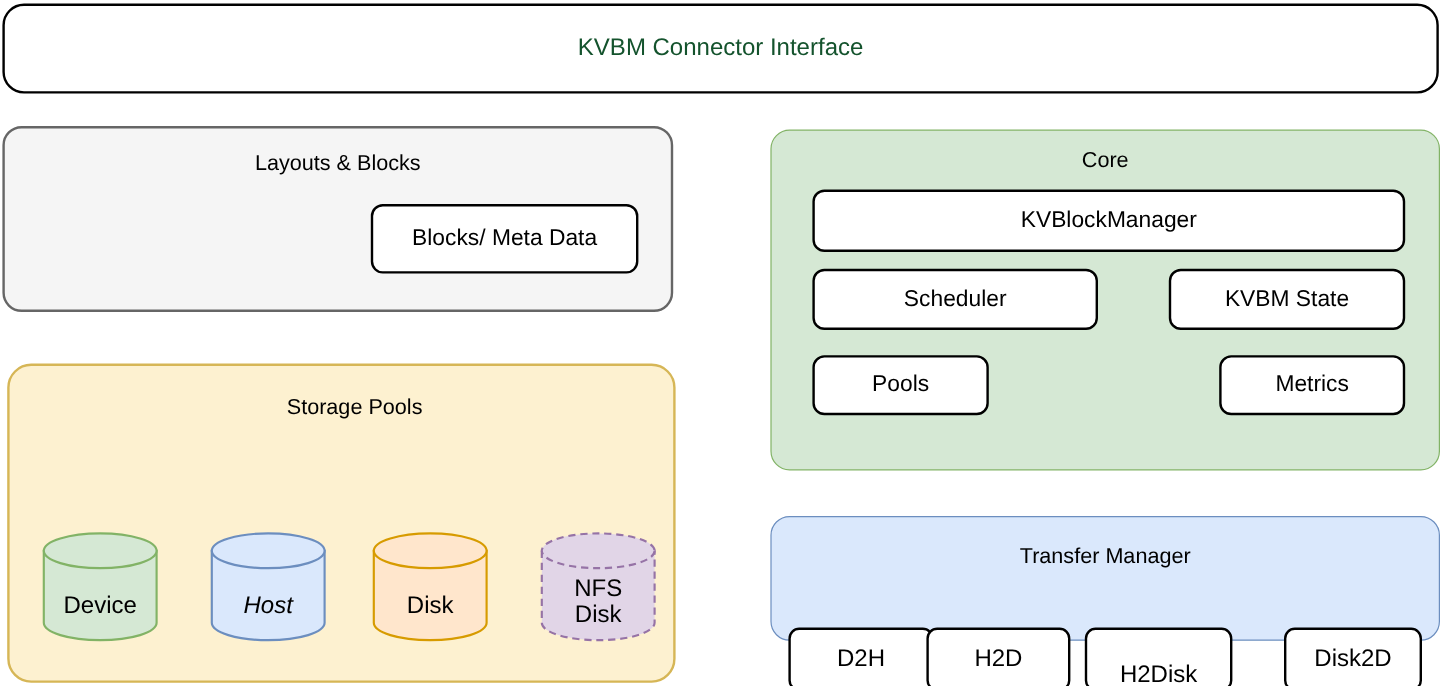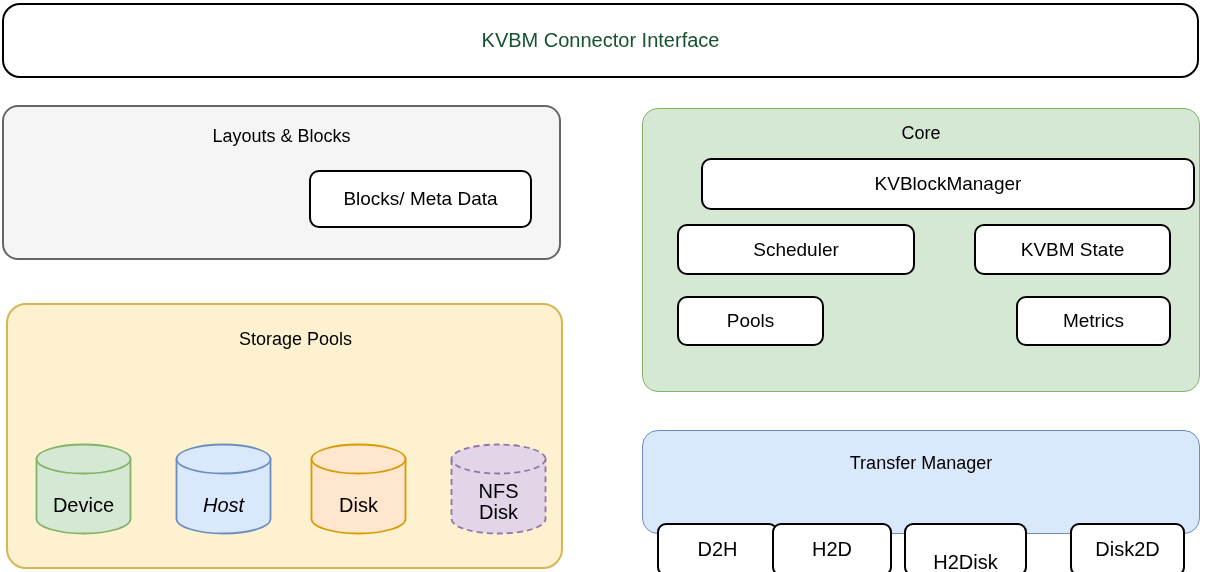--- a/index.html
+++ b/index.html
@@ -126,21 +126,21 @@
 
 
   <div class="node box" style="left:309px; top:170px; width:223px; height:58px;">
     <span>Blocks/ Meta Data</span>
   </div>
 
   <div class="group group-core" style="left:642px; top:108px; width:558px; height:284px;">
     <div class="group-title" style="top:14px;">Core</div>
   </div>
 
-  <div class="node box" style="left:677px; top:158px; width:494px; height:52px;margin-left:24px;">
+  <div class="node box" style="left:677px; top:158px; width:494px; height:52px;">
     <span>KVBlockManager</span>
   </div>
 
   <div class="node box" style="left:677px; top:224px; width:238px; height:51px;">
     <span>Scheduler</span>
   </div>
 
   <div class="node box" style="left:974px; top:224px; width:197px; height:51px;">
     <span>KVBM State</span>
   </div>

